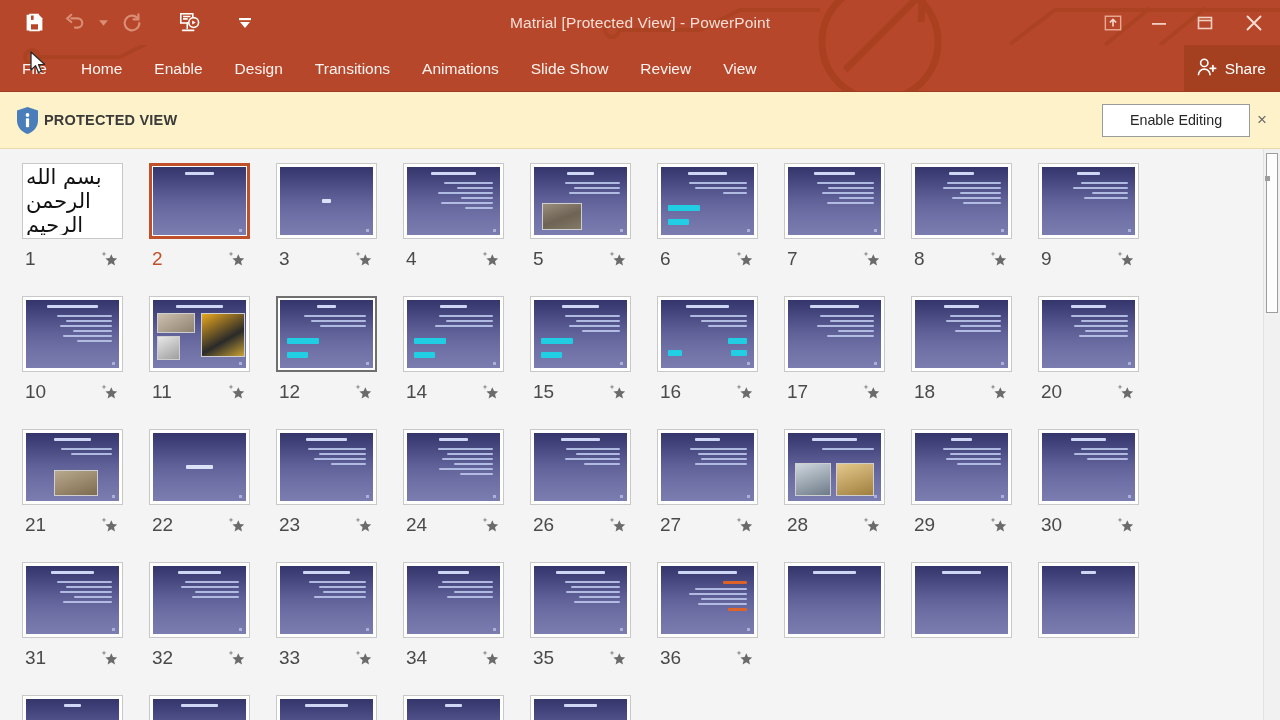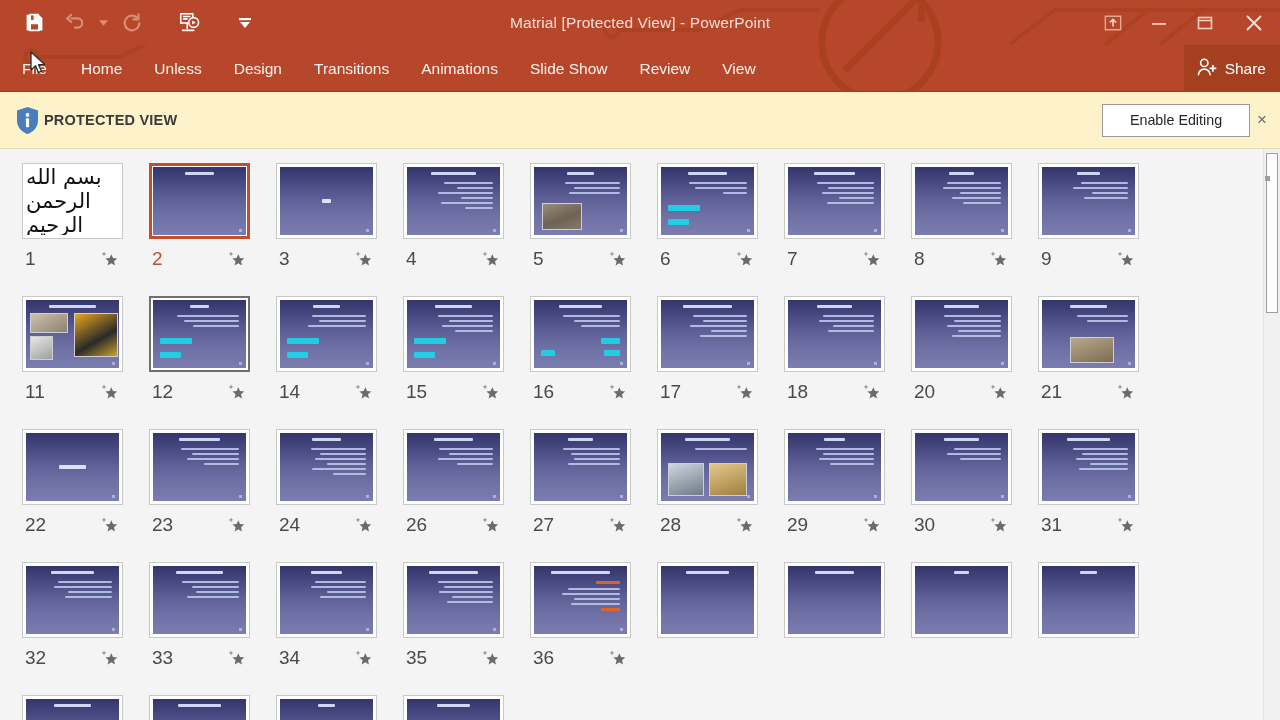--- a/index.html
+++ b/index.html
@@ -226,21 +226,21 @@
       <path d="M40 12 L120 12"></path>
         <circle cx="32" cy="12" r="7"></circle>
       <path d="M120 12 L160 -8"></path>
       <path d="M1190 47 L1240 2 L1280 2"></path>
     </g>
   </svg>
 
   <div class="tabs">
     <div class="tab file">File</div>
     <div class="tab">Home</div>
-    <div class="tab">Unless</div>
+    <div class="tab">Enable</div>
     <div class="tab">Design</div>
     <div class="tab">Transitions</div>
     <div class="tab">Animations</div>
     <div class="tab">Slide Show</div>
     <div class="tab">Review</div>
     <div class="tab">View</div>
   </div>
 
   <div class="right-tools">
     <div class="share">
@@ -463,20 +463,45 @@
           <span class="star"><svg width="20" height="20" viewBox="0 0 20 20">
               <path d="M11.3 5.2 13 9.1 17.2 9.5 14 12.3 15 16.4 11.3 14.2 7.6 16.4 8.6 12.3 5.4 9.5 9.6 9.1z" fill="#6b6b6b"></path>
               <path d="M4 2.4 4.7 4.2 6.5 4.9 4.7 5.6 4 7.4 3.3 5.6 1.5 4.9 3.3 4.2z" fill="#8c8c8c"></path>
             </svg></span>
         </div>
       </div>
       <div class="cell">
         <div class="thumb-wrap">
           <div class="thumb">
             <div class="t-title">
+              <i style="width:62%"></i>
+            </div>
+            <div class="t-lines" style="top:15px">
+              <i style="width:70%"></i>
+              <i style="width:58%"></i>
+              <i style="width:66%"></i>
+              <i style="width:50%"></i>
+              <i style="width:62%"></i>
+              <i style="width:44%"></i>
+            </div>
+            <div class="t-pg"></div>
+          </div>
+        </div>
+        <div class="meta">
+          <span class="snum">10</span>
+          <span class="star"><svg width="20" height="20" viewBox="0 0 20 20">
+              <path d="M11.3 5.2 13 9.1 17.2 9.5 14 12.3 15 16.4 11.3 14.2 7.6 16.4 8.6 12.3 5.4 9.5 9.6 9.1z" fill="#6b6b6b"></path>
+              <path d="M4 2.4 4.7 4.2 6.5 4.9 4.7 5.6 4 7.4 3.3 5.6 1.5 4.9 3.3 4.2z" fill="#8c8c8c"></path>
+            </svg></span>
+        </div>
+      </div>
+      <div class="cell">
+        <div class="thumb-wrap">
+          <div class="thumb">
+            <div class="t-title">
               <i style="width:58%"></i>
             </div>
             <div class="t-lines" style="top:15px">
               <i style="width:40%"></i>
             </div>
             <div class="t-img" style="left:4px;top:13px;width:38px;height:20px;background:linear-gradient(150deg,#cfc0ae,#8d8271)"></div>
             <div class="t-img" style="left:4px;top:36px;width:23px;height:24px;background:linear-gradient(150deg,#e8e8e8,#9e9e9e)"></div>
             <div class="t-img" style="left:48px;top:13px;width:44px;height:44px;background:linear-gradient(150deg,#e8a81c,#2a2a2a 60%,#caa232)"></div>
             <div class="t-pg"></div>
           </div>

